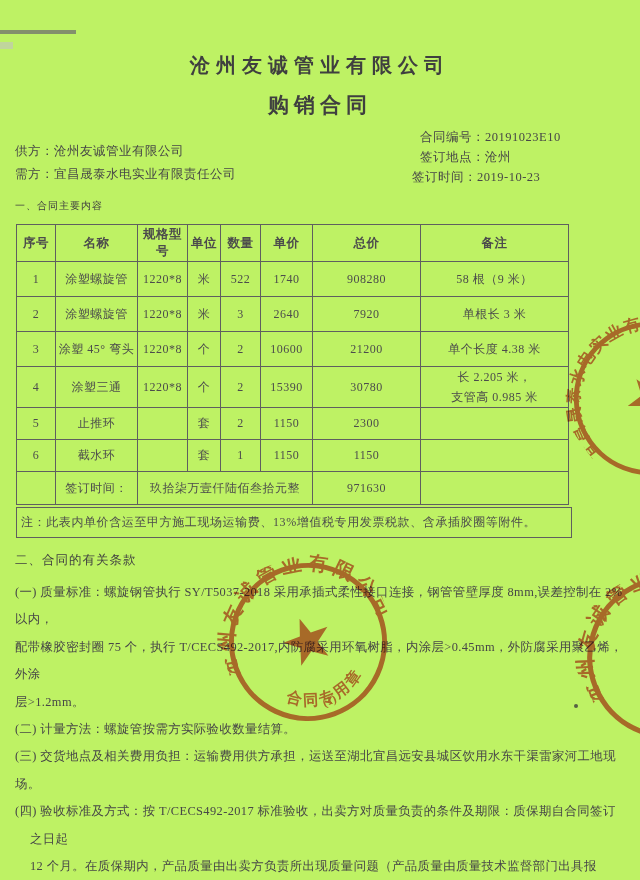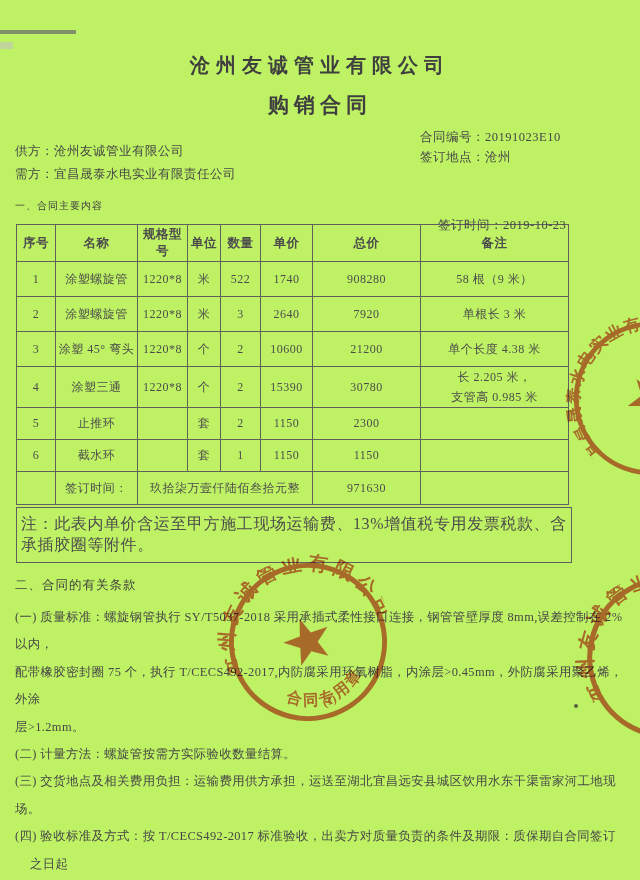--- a/index.html
+++ b/index.html
@@ -23,39 +23,39 @@
     margin:12px 0 0; text-align:center; font-size:21px; font-weight:600;
     letter-spacing:5px; color:#3f3f3f;
   }
   .meta{
     position:relative; margin:10px 15px 0; height:62px; font-size:12.5px; letter-spacing:.5px;
   }
   .meta .supplier{position:absolute; left:0; top:6px;margin-top:8px;}
   .meta .buyer{position:absolute; left:0; top:37px;}
   .meta .r1{position:absolute; left:405px; top:0;}
   .meta .r2{position:absolute; left:405px; top:20px;}
-  .meta .r3{position:absolute; left:423px; top:40px;margin-top:48px;}
+  .meta .r3{position:absolute; left:397px; top:40px;}
   .sec-title{margin:8px 15px 0; font-size:10px; letter-spacing:1px; color:#404040;}
   
   table.goods{
     border-collapse:collapse; margin:11px 0 0 16px; width:552px;
     font-size:12px; color:#4c4c4c; table-layout:fixed; letter-spacing:.5px;
   }
   table.goods th, table.goods td{
     border:1px solid #5f5f5f; text-align:center; padding:0 2px; overflow:hidden;
   }
   table.goods th{font-weight:600; height:36px; font-size:12.5px;}
   tr.r-std td{height:34px;}
   tr.r-tall td{height:38px;}
   tr.r-short td{height:31px;}
   tr.r-total td{height:32px;}
   .prewrap{white-space:pre-wrap; line-height:20px;}
   .note-box{
     margin:2px 0 0 16px; width:546px; border:1px solid #5f5f5f;
-    font-size:16px; letter-spacing:.6px; padding:6px 4px 6px 4px; color:#4c4c4c;
+    font-size:12px; letter-spacing:.6px; padding:6px 4px 6px 4px; color:#4c4c4c;
   }
   
   .attach-line{margin:13px 15px 0; font-size:12.5px; letter-spacing:.8px;}
   .sec2-title{margin:14px 15px 0; font-size:12.5px; letter-spacing:1px; color:#404040;}
   .clauses{margin:10px 15px 0; width:612px; font-size:12.4px; line-height:27.4px; letter-spacing:.4px;}
   .clauses p{margin:0; white-space:pre-wrap;}
   .clauses p.hang{padding-left:15px; text-indent:-15px;}
   
   .stamp{position:absolute; mix-blend-mode:multiply; opacity:.78; pointer-events:none;}
   .stamp svg{display:block;}

